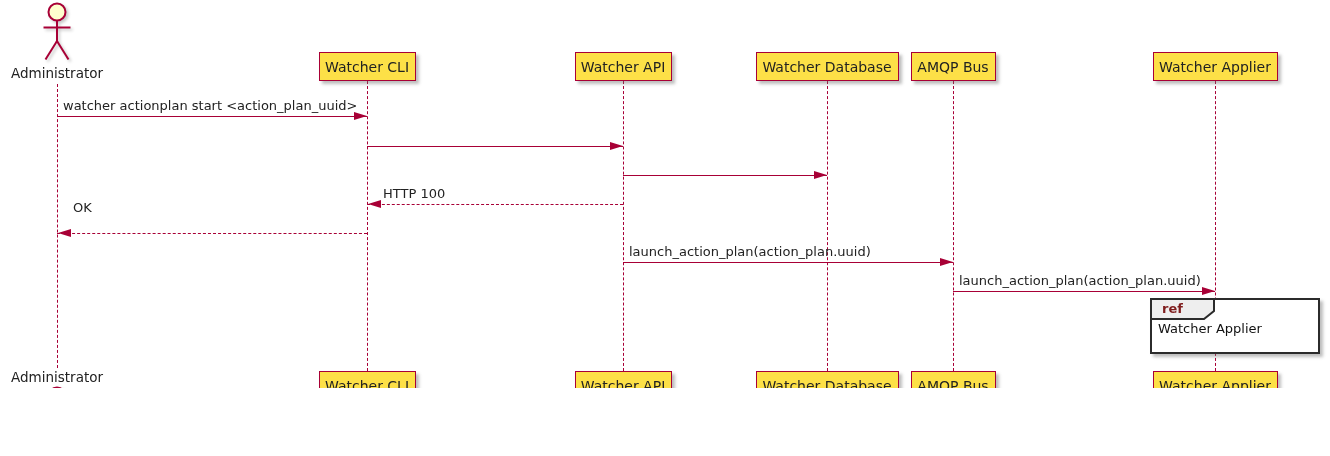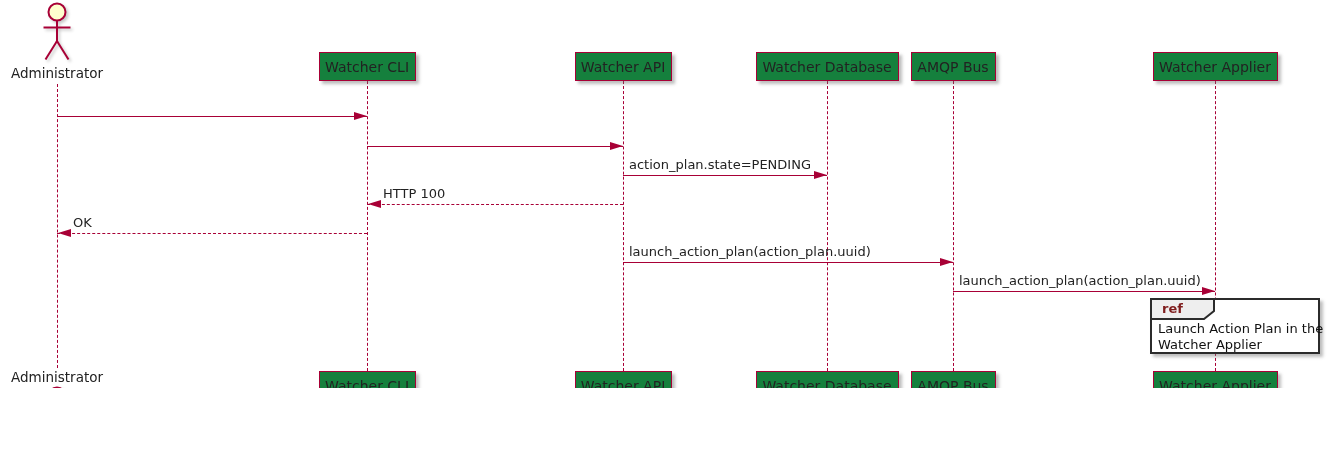--- a/index.html
+++ b/index.html
@@ -2,21 +2,21 @@
 <html><head>
 <meta charset="utf-8">
 <style>
   html,body{margin:0;padding:0;background:#ffffff;}
   #diagram{
     position:relative;width:1330px;height:388px;background:#ffffff;
     font-family:"DejaVu Sans","Liberation Sans",sans-serif;overflow:hidden;
   }
   .pbox{
     position:absolute;height:29px;box-sizing:border-box;
-    background:#15803d;border:1.7px solid #A80036;color:#222;
+    background:#fde047;border:1.7px solid #A80036;color:#222;
     font-size:14px;display:flex;align-items:center;justify-content:center;
     white-space:nowrap;box-shadow:3px 3px 3px rgba(110,110,110,.45);z-index:3;
   }
   .lifeline{position:absolute;width:0;border-left:1px dashed #A80036;z-index:1;}
   .msg-line{position:absolute;height:0;border-top:1px solid #A80036;z-index:2;}
   .msg-line.dashed{border-top-style:dashed;}
   .arr{position:absolute;width:0;height:0;border-top:4.5px solid transparent;border-bottom:4.5px solid transparent;z-index:2;}
   .arr.r{border-left:13px solid #A80036;}
   .arr.l{border-right:13px solid #A80036;}
   .msg-label{position:absolute;font-size:13px;color:#222;white-space:nowrap;z-index:2;}
@@ -61,40 +61,39 @@
     <div class="pbox" style="left: 755.5px; width: 143px; top: 371px;">Watcher Database</div>
     <div class="lifeline" style="left: 826.5px; top: 81px; height: 290px;"></div>
     <div class="pbox" style="left: 910.5px; width: 85px; top: 52px;">AMQP Bus</div>
     <div class="pbox" style="left: 910.5px; width: 85px; top: 371px;">AMQP Bus</div>
     <div class="lifeline" style="left: 952.5px; top: 81px; height: 290px;"></div>
     <div class="pbox" style="left: 1152.5px; width: 125px; top: 52px;">Watcher Applier</div>
     <div class="pbox" style="left: 1152.5px; width: 125px; top: 371px;">Watcher Applier</div>
     <div class="lifeline" style="left: 1214.5px; top: 81px; height: 290px;"></div>
     <div class="msg-line" style="left: 57px; top: 116px; width: 310px;"></div>
     <div class="arr r" style="top: 111.5px; left: 354px;"></div>
+    <div class="msg-label" style="top: 98px; left: 63px;">watcher actionplan start &lt;action_plan_uuid&gt;</div>
     <div class="msg-line" style="left: 367px; top: 146px; width: 256px;"></div>
     <div class="arr r" style="top: 141.5px; left: 610px;"></div>
     <div class="msg-line" style="left: 623px; top: 175px; width: 204px;"></div>
     <div class="arr r" style="top: 170.5px; left: 814px;"></div>
-    <div class="msg-label" style="top: 157px; left: 629px;">action_plan.state=PENDING</div>
     <div class="msg-line dashed" style="left: 367px; top: 204px; width: 256px;"></div>
     <div class="arr l" style="top: 199.5px; left: 368px;"></div>
     <div class="msg-label" style="top: 186px; left: 383px;">HTTP 100</div>
     <div class="msg-line dashed" style="left: 57px; top: 233px; width: 310px;"></div>
     <div class="arr l" style="top: 228.5px; left: 58px;"></div>
-    <div class="msg-label" style="top: 215px; left: 73px;">OK</div>
+    <div class="msg-label" style="top: 200px; left: 73px;">OK</div>
     <div class="msg-line" style="left: 623px; top: 262px; width: 330px;"></div>
     <div class="arr r" style="top: 257.5px; left: 940px;"></div>
     <div class="msg-label" style="top: 244px; left: 629px;">launch_action_plan(action_plan.uuid)</div>
     <div class="msg-line" style="left: 953px; top: 291px; width: 262px;"></div>
     <div class="arr r" style="top: 286.5px; left: 1202px;"></div>
     <div class="msg-label" style="top: 273px; left: 959px;">launch_action_plan(action_plan.uuid)</div>
     <div class="ref" style="left: 1150px; top: 298px; width: 170px; height: 56px;">
       <svg style="position:absolute;left:-1px;top:-1px" width="65" height="21" viewBox="0 0 65 21">
         <path d="M0,0 H63 V12 L53,20 H0 Z" fill="#EEEEEE" stroke="#2b2b2b" stroke-width="2"></path>
       </svg>
       <div class="ref-kw">ref</div>
       <div class="ref-body">
-        <div class="ref-line">Launch Action Plan in the</div>
         <div class="ref-line">Watcher Applier</div>
       </div>
     </div>
   </div>
 
 </body></html>

